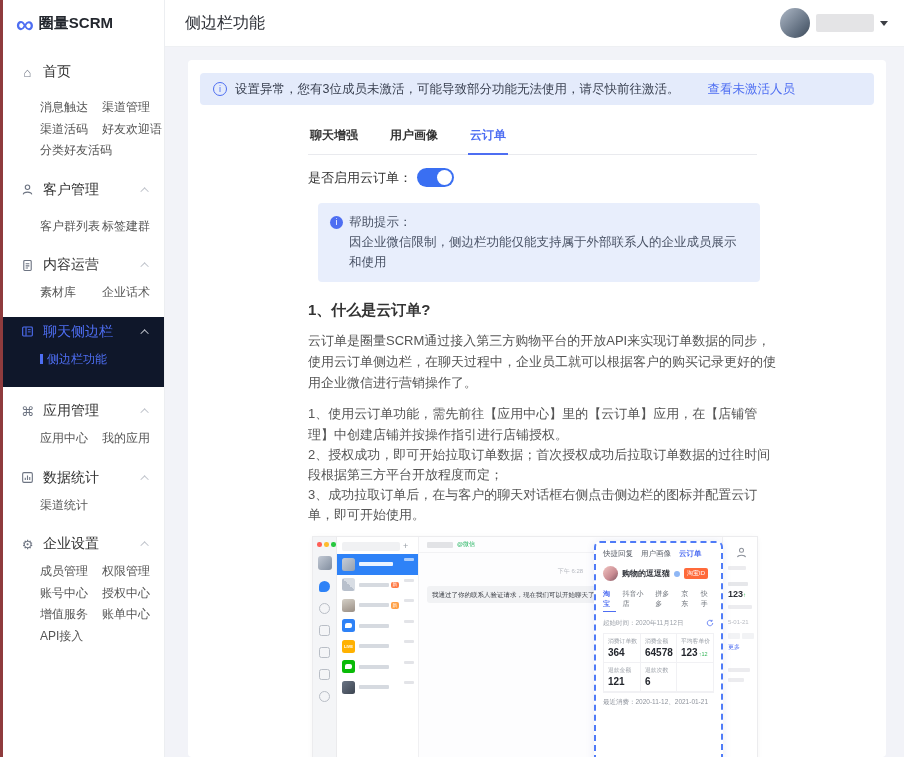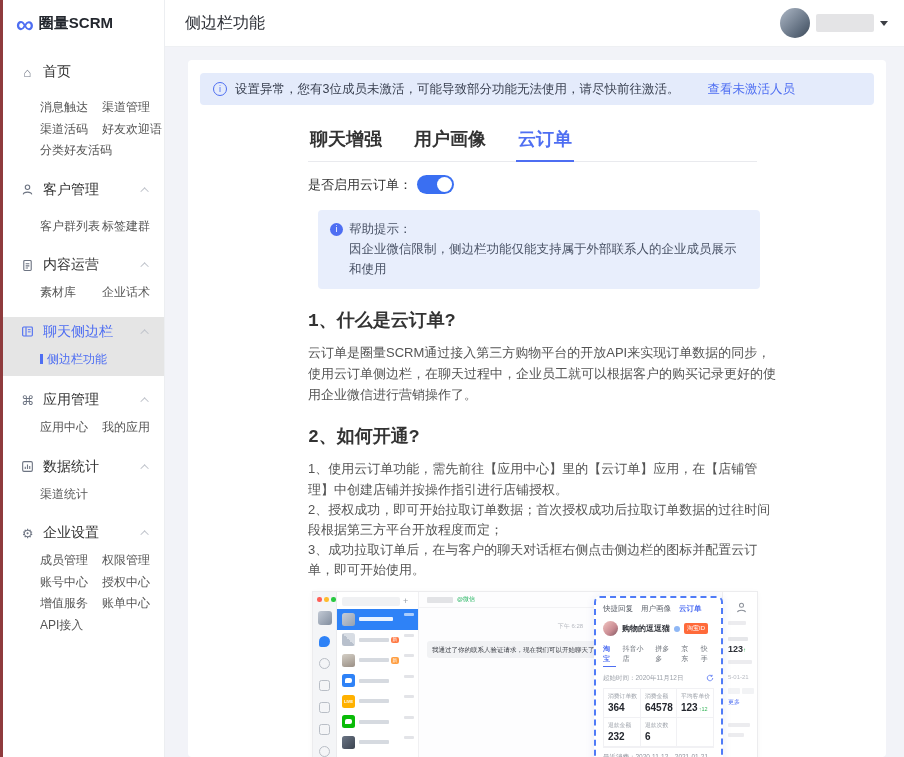--- a/index.html
+++ b/index.html
@@ -12,21 +12,21 @@
   .sidebar { position:absolute; left:3px; top:0; bottom:0; width:162px; background:#fff; border-right:1px solid #eceef1; z-index:10; overflow:hidden; }
   .logo { height:47px; display:flex; align-items:center; padding-left:13px; }
   .logo-inf { color:#4e6ef2; font-size:25px; font-weight:700; line-height:20px; margin-right:7px; letter-spacing:-2px; }
   .logo-text { font-size:15px; color:#23272e; font-weight:600; }
   nav { padding-top:10px; }
   .ghead { height:30px; display:flex; align-items:center; padding-left:17px; cursor:pointer; }
   .gicon { width:15px; margin-right:8px; color:#6d7482; font-size:13px; line-height:1; display:inline-flex; justify-content:center; }
   .glabel { font-size:14px; color:#333; }
   .gcaret { margin-left:auto; margin-right:15px; width:6px; height:6px; border-left:1.5px solid #bfc3cb; border-top:1.5px solid #bfc3cb; transform:rotate(45deg) translateY(2px); }
   .group { margin-bottom:9px; }
-  .group.active { background:#e5e5e5; padding-bottom:2px; }
+  .group.active { background:#0f172a; padding-bottom:13px; }
   .group.active .glabel { color:#4e6ef2; }
   .group.active .gicon { color:#4e6ef2; }
   .sub { display:grid; grid-template-columns:62px auto; padding:2px 0 4px 37px; }
   .sub-item { height:21.5px; line-height:21.5px; font-size:12px; color:#555; cursor:pointer; white-space:nowrap; position:relative; }
   .sub-item.active { color:#4e6ef2; padding-left:7px; }
   .sub-item.active::before { content:""; position:absolute; left:0; top:5.5px; width:2.5px; height:10px; background:#4e6ef2; }
 
   
   .topbar { position:absolute; left:165px; right:0; top:0; height:47px; background:#fff; border-bottom:1px solid #eef0f3; display:flex; align-items:center; z-index:5; }
   .page-title { margin-left:20px; font-size:16px; font-weight:500; color:#2c2f36; }
@@ -37,35 +37,35 @@
 
   
   .main { position:absolute; left:165px; right:0; top:47px; bottom:0; padding:13px 18px 0 23px; }
   .card { background:#fff; border-radius:4px; width:698px; height:100%; padding:13px 12px 0; overflow:hidden; }
   .banner { height:32px; background:#e4ebfb; border-radius:4px; display:flex; align-items:center; padding:0 13px; font-size:12.5px; color:#3b4252; gap:8px; }
   .info-icon { width:14px; height:14px; min-width:14px; border:1px solid #4e6ef2; border-radius:50%; color:#4e6ef2; font-size:9px; display:flex; align-items:center; justify-content:center; font-style:normal; }
   .banner-link { color:#4e6ef2; margin-left:20px; cursor:pointer; white-space:nowrap; }
 
   .content { margin-left:108px; width:474px; }
   .tabs { display:flex; gap:28px; border-bottom:1px solid #e9eaee; width:449px; margin-top:16px; }
-  .tab { font-size:18px; font-weight:600; color:#333; padding:6px 2px 10px; position:relative; cursor:pointer; }
+  .tab { font-size:12px; font-weight:600; color:#333; padding:6px 2px 10px; position:relative; cursor:pointer; }
   .tab.active { color:#4e6ef2; }
   .tab.active::after { content:""; position:absolute; left:0; right:0; bottom:-1px; height:2px; background:#4e6ef2; }
 
   .toggle-row { margin-top:13px; display:flex; align-items:center; font-size:13px; color:#333; }
   .switch { width:37px; height:19px; border-radius:10px; background:#3a6ff2; margin-left:5px; position:relative; cursor:pointer; }
   .switch::after { content:""; position:absolute; right:2px; top:2px; width:15px; height:15px; border-radius:50%; background:#fff; }
 
   .help { margin:16px 0 0 10px; width:442px; background:#e8eefc; border-radius:4px; padding:9px 12px 10px; font-size:12.5px; color:#4a5366; line-height:1.6; }
   .help-title-row { display:flex; align-items:center; gap:6px; }
   .help-icon { width:13px; height:13px; min-width:13px; border-radius:50%; background:#4e6ef2; color:#fff; font-size:9px; display:inline-flex; align-items:center; justify-content:center; }
   .help-body { padding-left:19px; }
   .help-link { color:#4e6ef2; cursor:pointer; }
 
-  .sec-title { margin-top:19px; font-size:18px; font-weight:600; color:#333;font-family:Liberation Mono, monospace; }
+  .sec-title { margin-top:19px; font-size:15px; font-weight:600; color:#333; }
   .sec-body { margin-top:11px; font-size:13px; color:#555; line-height:1.6; }
   .steps p { font-size:13px; color:#555; line-height:1.55; }
 
   
   .mock { position:relative; width:444px; height:300px; margin:12px 0 0 5px; background:#fff; box-shadow:0 0 0 1px #ececee, 0 1px 6px rgba(0,0,0,.06); overflow:hidden; font-family:"Liberation Sans","DejaVu Sans",sans-serif; }
   .m-rail { position:absolute; left:0; top:0; bottom:0; width:24px; background:#f4f5f7; border-right:1px solid #ebebed; }
   .m-lights { display:flex; gap:2.5px; padding:5px 0 0 4px; }
   .m-light { width:4.5px; height:4.5px; border-radius:50%; }
   .m-ravatar { width:14px; height:14px; border-radius:3px; margin:9px auto 0; background:linear-gradient(135deg,#c3cad5,#818d9e); }
   .m-ricon { width:11px; height:11px; margin:11px auto 0; }
@@ -284,21 +284,20 @@
         <div class="help-title-row">
           <span class="help-icon">i</span>
           <span>帮助提示：</span>
         </div>
         <div class="help-body">因企业微信限制，侧边栏功能仅能支持属于外部联系人的企业成员展示和使用</div>
       </div>
 
       <h3 class="sec-title">1、什么是云订单?</h3>
       <p class="sec-body">云订单是圈量SCRM通过接入第三方购物平台的开放API来实现订单数据的同步，使用云订单侧边栏，在聊天过程中，企业员工就可以根据客户的购买记录更好的使用企业微信进行营销操作了。</p>
 
-      <h3 class="sec-title">2、如何开通?</h3>
       <div class="sec-body steps" id="steps">
           <p>1、使用云订单功能，需先前往【应用中心】里的【云订单】应用，在【店铺管理】中创建店铺并按操作指引进行店铺授权。</p>
           <p>2、授权成功，即可开始拉取订单数据；首次授权成功后拉取订单数据的过往时间段根据第三方平台开放程度而定；</p>
           <p>3、成功拉取订单后，在与客户的聊天对话框右侧点击侧边栏的图标并配置云订单，即可开始使用。</p>
         </div>
 
       <div class="mock">
 
         <div class="m-rail">
           <div class="m-lights" id="mlights">
@@ -450,21 +449,21 @@
               <div class="p-cell">
                 <div class="l">消费金额</div>
                 <div class="v">64578</div>
               </div>
               <div class="p-cell">
                 <div class="l">平均客单价</div>
                 <div class="v">123<span class="d">↑12</span></div>
               </div>
               <div class="p-cell">
                 <div class="l">退款金额</div>
-                <div class="v">232</div>
+                <div class="v">121</div>
               </div>
               <div class="p-cell">
                 <div class="l">退款次数</div>
                 <div class="v">6</div>
               </div>
               <div class="p-cell">
                 <div class="l"></div>
                 <div class="v"></div>
               </div>
             </div>

